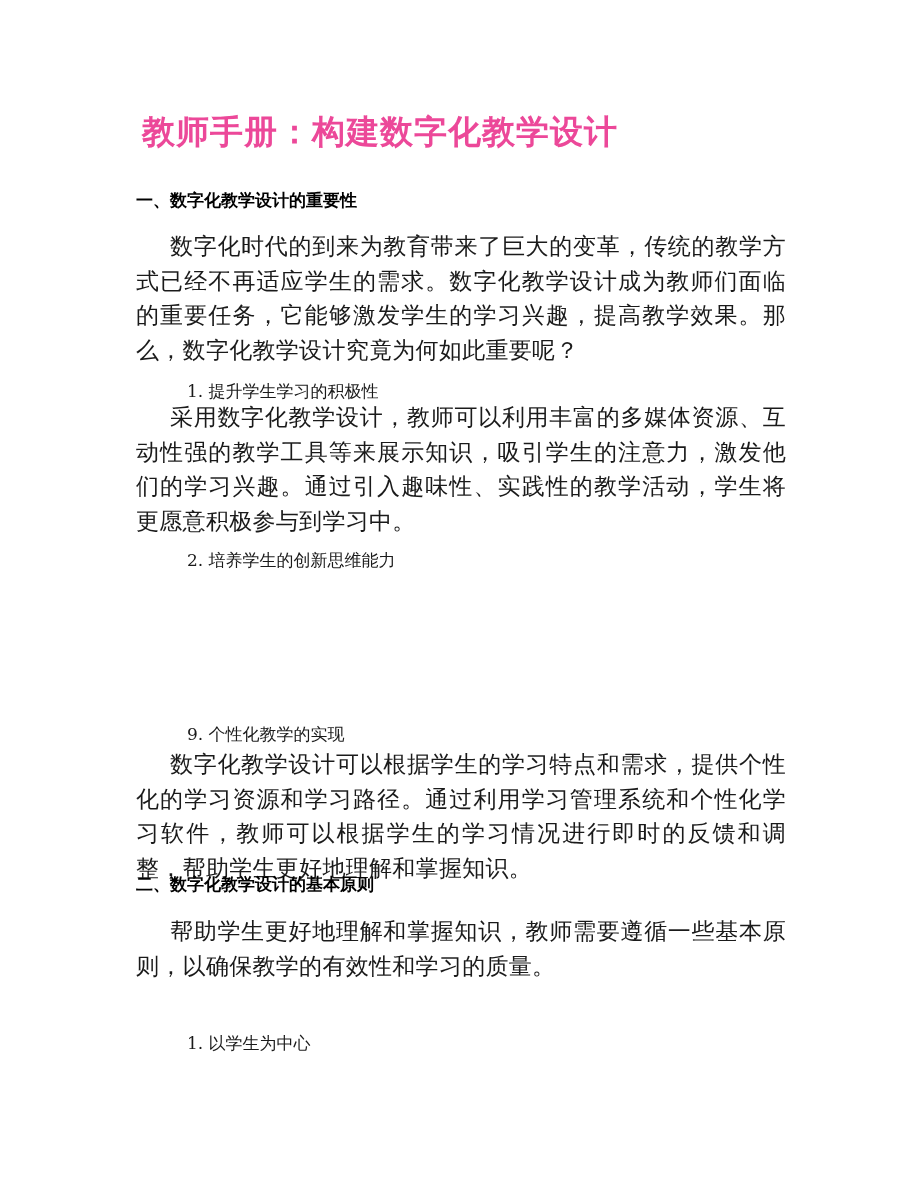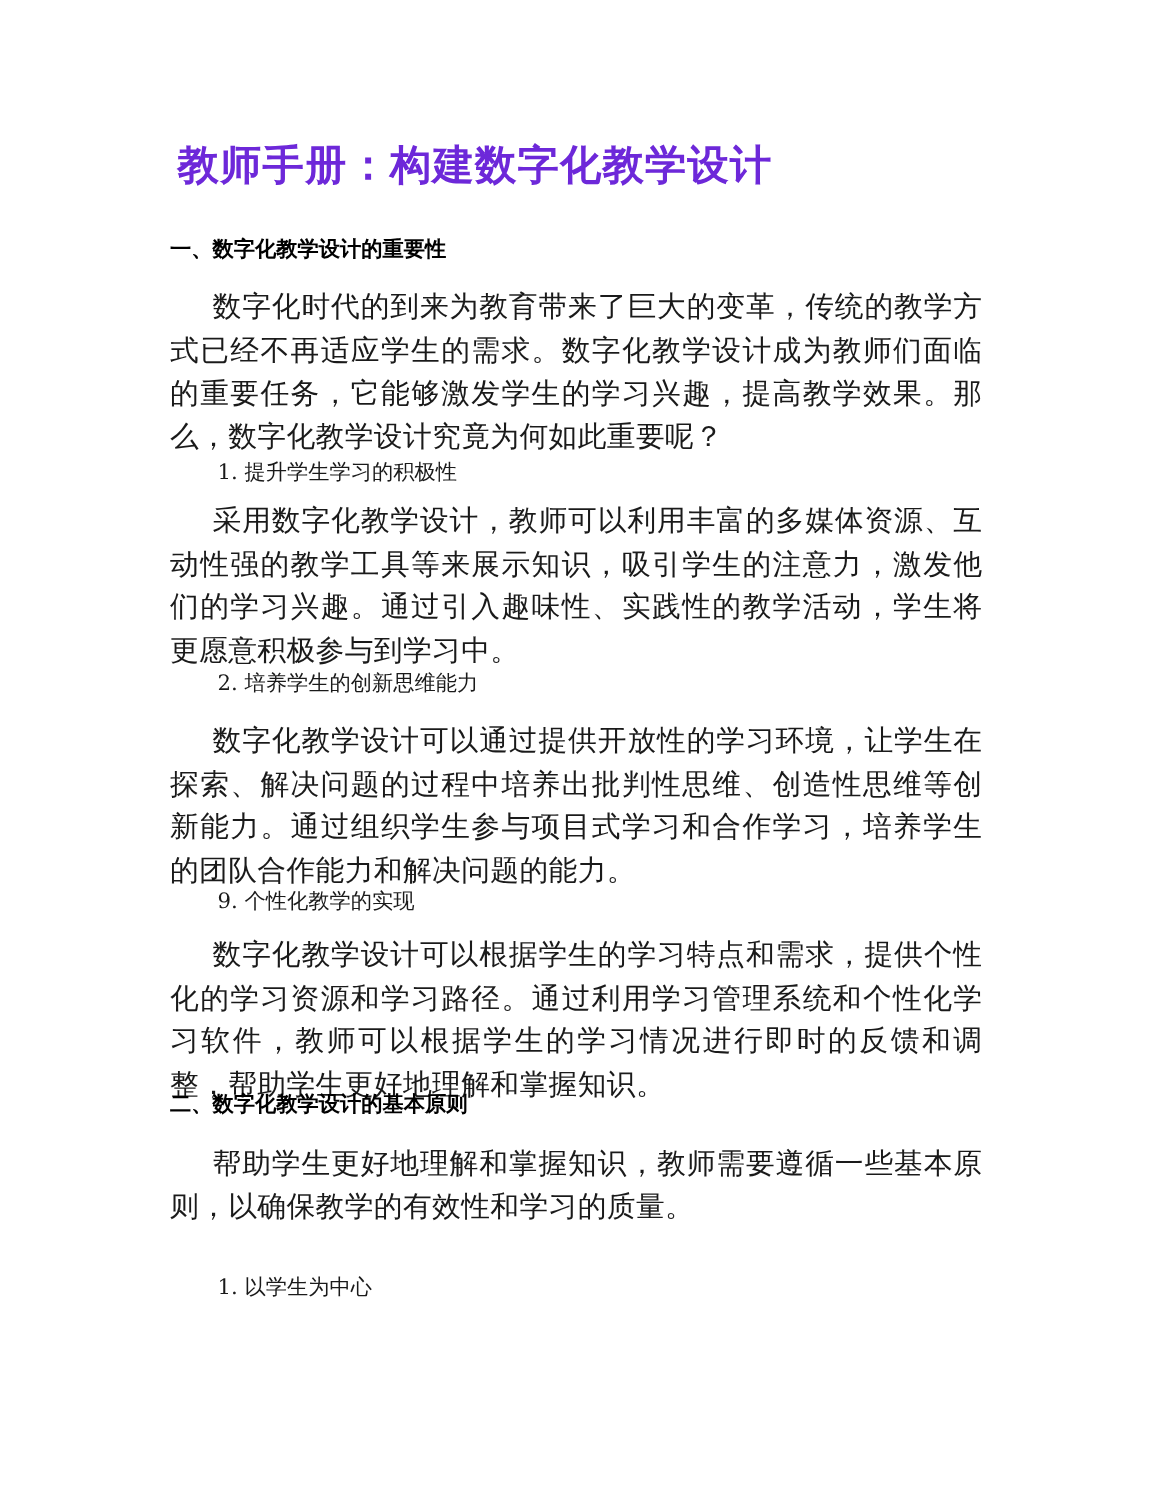--- a/index.html
+++ b/index.html
@@ -25,21 +25,21 @@
     .title {
       position: absolute;
       left: 0;
       width: 760px;
       top: 108px;
       text-align: center;
       font-family: "DejaVu Sans", "Liberation Sans", sans-serif;
       font-weight: bold;
       font-size: 33px;
       letter-spacing: 1px;
-      color: #6d28d9;
+      color: #ec4899;
       line-height: 48px;
       margin: 0;
     }
     .h2 {
       position: absolute;
       left: 136px;
       font-family: Liberation Mono, monospace;
       font-weight: bold;
       font-size: 17px;
       color: #000;
@@ -57,21 +57,21 @@
       margin: 0;
       color: #1a1a1a;
       letter-spacing: 0.3px;
       text-align: justify;
     }
     .sub {
       position: absolute;
       left: 170px;
       font-size: 17px;
       line-height: 24px;
-      margin: 4px;
+      margin: 17px;
       color: #1a1a1a;
       white-space: nowrap;
     }
     .watermark {
       position: absolute;
       left: 258px;
       top: 520px;
       font-family: "Liberation Sans", "DejaVu Sans", sans-serif;
       font-size: 64px;
       color: rgba(180,180,180,0.28);
@@ -91,21 +91,20 @@
   <h2 class="h2" style="top:190px;">一、数字化教学设计的重要性</h2>
 
   <p class="para" style="top:229px;">数字化时代的到来为教育带来了巨大的变革，传统的教学方式已经不再适应学生的需求。数字化教学设计成为教师们面临的重要任务，它能够激发学生的学习兴趣，提高教学效果。那么，数字化教学设计究竟为何如此重要呢？</p>
 
   <p class="sub" style="top:362px;">1. 提升学生学习的积极性</p>
 
   <p class="para" style="top:400px;">采用数字化教学设计，教师可以利用丰富的多媒体资源、互动性强的教学工具等来展示知识，吸引学生的注意力，激发他们的学习兴趣。通过引入趣味性、实践性的教学活动，学生将更愿意积极参与到学习中。</p>
 
   <p class="sub" style="top:531px;">2. 培养学生的创新思维能力</p>
 
-  <p class="para" style="top:576px;">数字化教学设计可以通过提供开放性的学习环境，让学生在探索、解决问题的过程中培养出批判性思维、创造性思维等创新能力。通过组织学生参与项目式学习和合作学习，培养学生的团队合作能力和解决问题的能力。</p>
 
   <p class="sub" style="top:705px;">9. 个性化教学的实现</p>
 
   <p class="para" style="top:747px;">数字化教学设计可以根据学生的学习特点和需求，提供个性化的学习资源和学习路径。通过利用学习管理系统和个性化学习软件，教师可以根据学生的学习情况进行即时的反馈和调整，帮助学生更好地理解和掌握知识。</p>
 
   <h2 class="h2" style="top:874px;">二、数字化教学设计的基本原则</h2>
 
   <p class="para" style="top:914px;">帮助学生更好地理解和掌握知识，教师需要遵循一些基本原则，以确保教学的有效性和学习的质量。</p>
 
   <p class="sub" style="top:1014px;">1. 以学生为中心</p>

